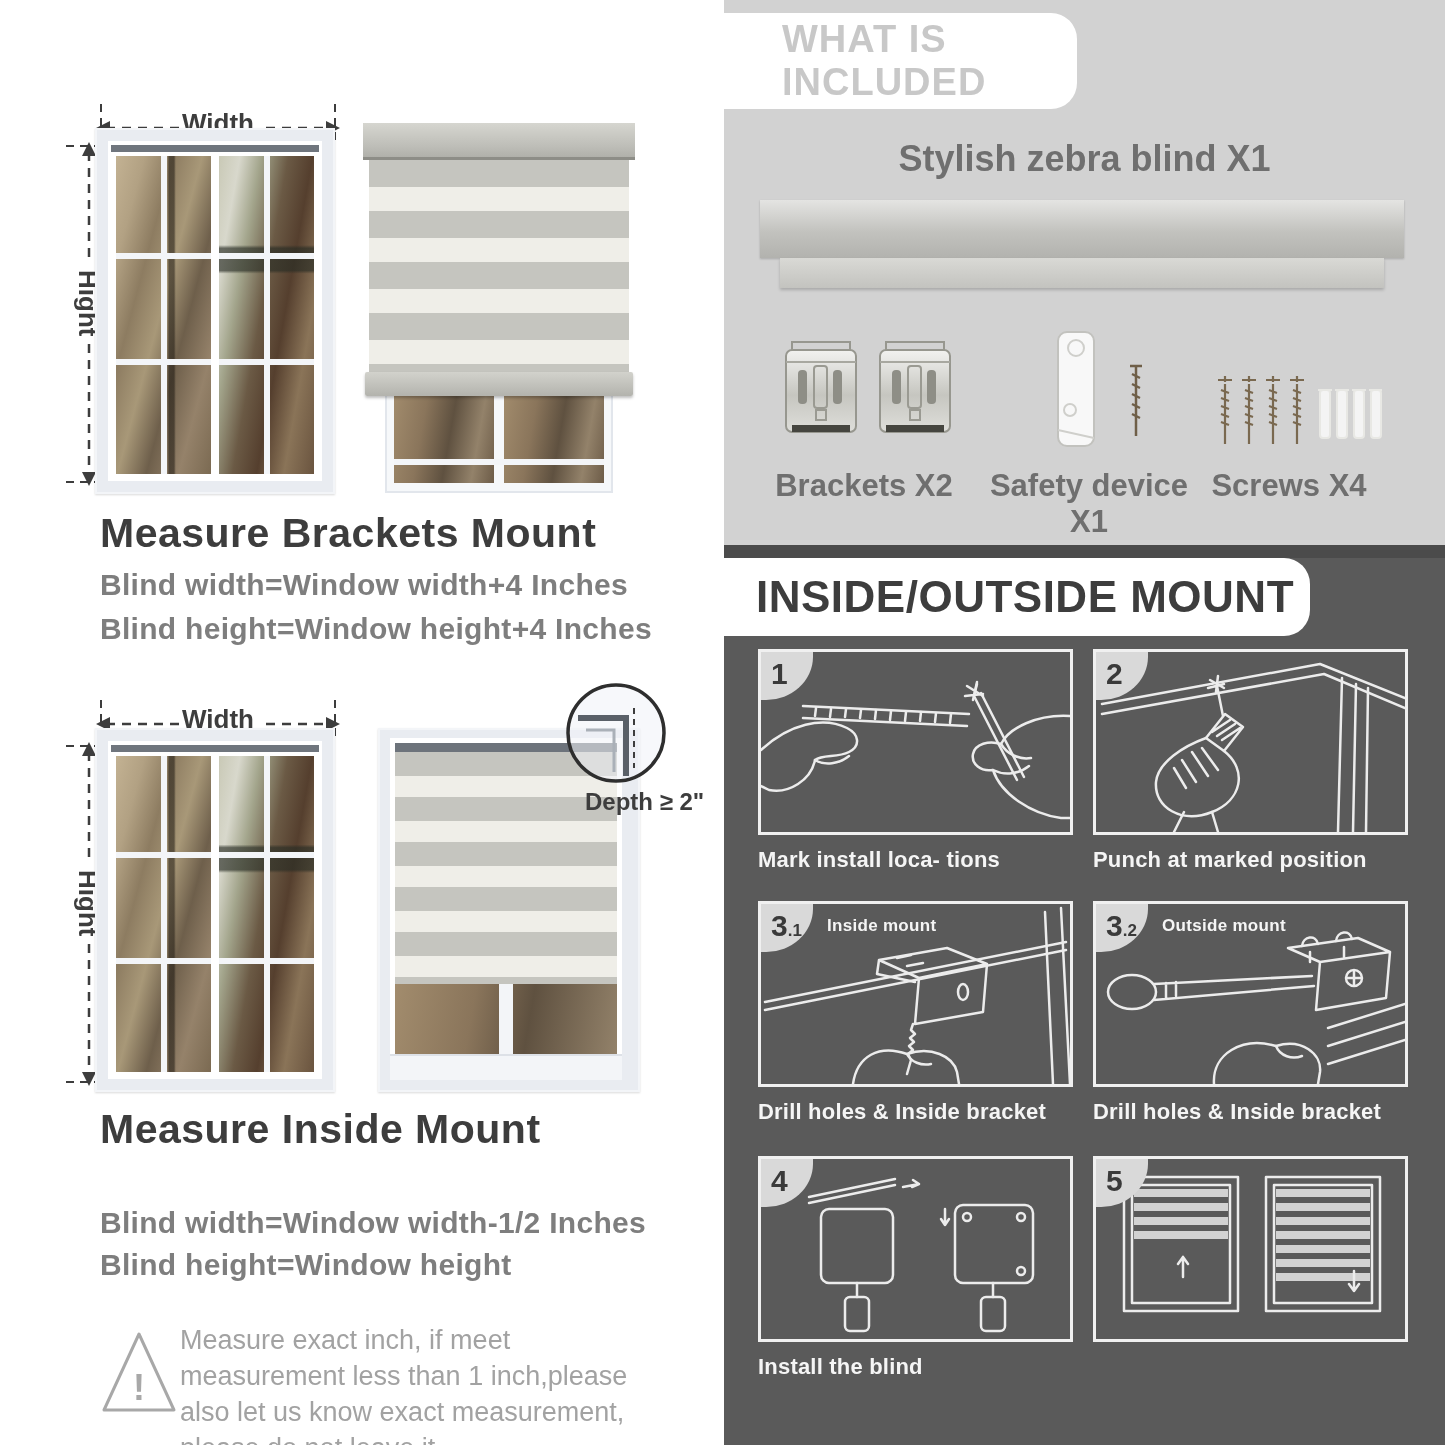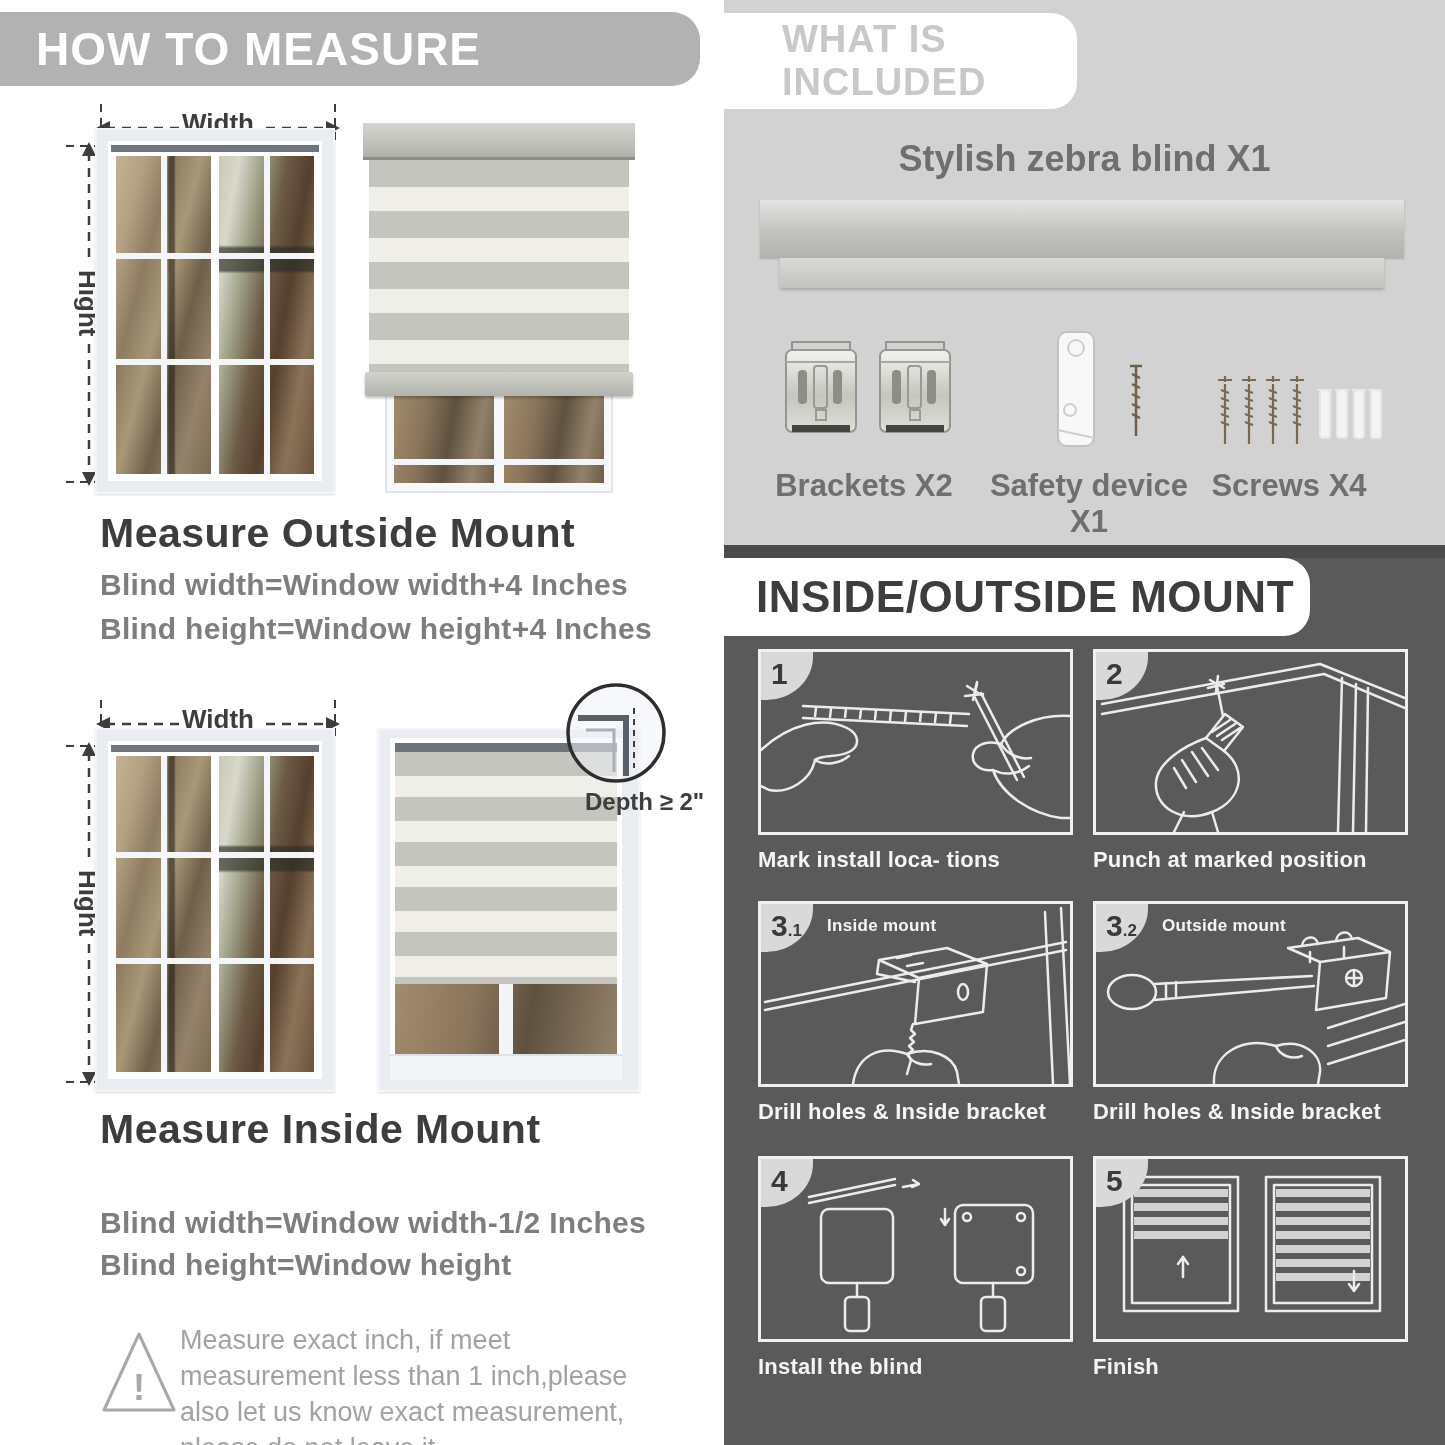--- a/index.html
+++ b/index.html
@@ -88,23 +88,20 @@
   .ptitle{position:absolute;left:66px;top:12px;color:#f5f5f5;font-weight:bold;font-size:17px;letter-spacing:.3px;}
   .pcap{position:absolute;width:330px;color:#f5f5f5;font-weight:bold;font-size:22px;letter-spacing:.2px;}
 
   .lineart{stroke:#ececec;stroke-width:2.5;fill:none;stroke-linecap:round;stroke-linejoin:round;}
 </style>
 </head>
 <body>
 
 <div id="page">
 
-  <div class="abs band">
-    <span>HOW TO MEASURE</span>
-  </div>
 
   <svg class="abs" style="left:92px;top:98px;" width="252" height="48">
     <path d="M9,6 L9,44 M243,6 L243,44" stroke="#3d3d3d" stroke-width="2" stroke-dasharray="8 6" fill="none"></path>
     <path d="M14,30 L238,30" stroke="#3d3d3d" stroke-width="2.5" stroke-dasharray="9 7" fill="none"></path>
     <polygon points="4,30 18,23 18,37" fill="#3d3d3d"></polygon>
     <polygon points="248,30 234,23 234,37" fill="#3d3d3d"></polygon>
   </svg>
   <div class="abs arrow-label" style="left:182px;top:108px;width:78px;">Width</div>
 
   <svg class="abs" style="left:62px;top:136px;" width="70" height="356">
@@ -132,21 +129,21 @@
     <div class="abs minwin" style="left:22px;top:258px;width:228px;height:112px;">
       <div class="pane p1"></div>
       <div class="pane p2"></div>
       <div class="rail"></div>
     </div>
     <div class="abs cassette" style="left:0;top:0;width:272px;height:34px;"></div>
     <div class="abs stripes" style="left:6px;top:37px;width:260px;height:212px;"></div>
     <div class="abs botrail" style="left:2px;top:249px;width:268px;height:24px;"></div>
   </div>
 
-  <div class="abs sec-title" style="left:100px;top:510px;">Measure Outside Mount</div>
+  <div class="abs sec-title" style="left:100px;top:510px;">Measure Brackets Mount</div>
   <div class="abs sec-line" style="left:100px;top:568px;text-align:center;">Blind width=Window width+4 Inches</div>
   <div class="abs sec-line" style="left:100px;top:612px;">Blind height=Window height+4 Inches</div>
 
   <svg class="abs" style="left:92px;top:694px;" width="252" height="48">
     <path d="M9,6 L9,44 M243,6 L243,44" stroke="#3d3d3d" stroke-width="2" stroke-dasharray="8 6" fill="none"></path>
     <path d="M14,30 L238,30" stroke="#3d3d3d" stroke-width="2.5" stroke-dasharray="9 7" fill="none"></path>
     <polygon points="4,30 18,23 18,37" fill="#3d3d3d"></polygon>
     <polygon points="248,30 234,23 234,37" fill="#3d3d3d"></polygon>
   </svg>
   <div class="abs arrow-label" style="left:182px;top:704px;width:78px;">Width</div>
@@ -388,16 +385,15 @@
             <rect x="180" y="100" width="94" height="8"></rect>
           <rect x="180" y="114" width="94" height="8"></rect>
         </g>
         <g class="lineart">
           <path d="M87,118 L87,98 M87,98 l-5,7 M87,98 l5,7"></path>
           <path d="M258,112 L258,132 M258,132 l-5,-7 M258,132 l5,-7"></path>
         </g>
       </svg>
       <div class="badge"><span>5</span></div>
     </div>
-    <div class="pcap" style="left:369px;top:809px;">Finish</div>
   </div>
 
 </div>
 
 </body></html>

